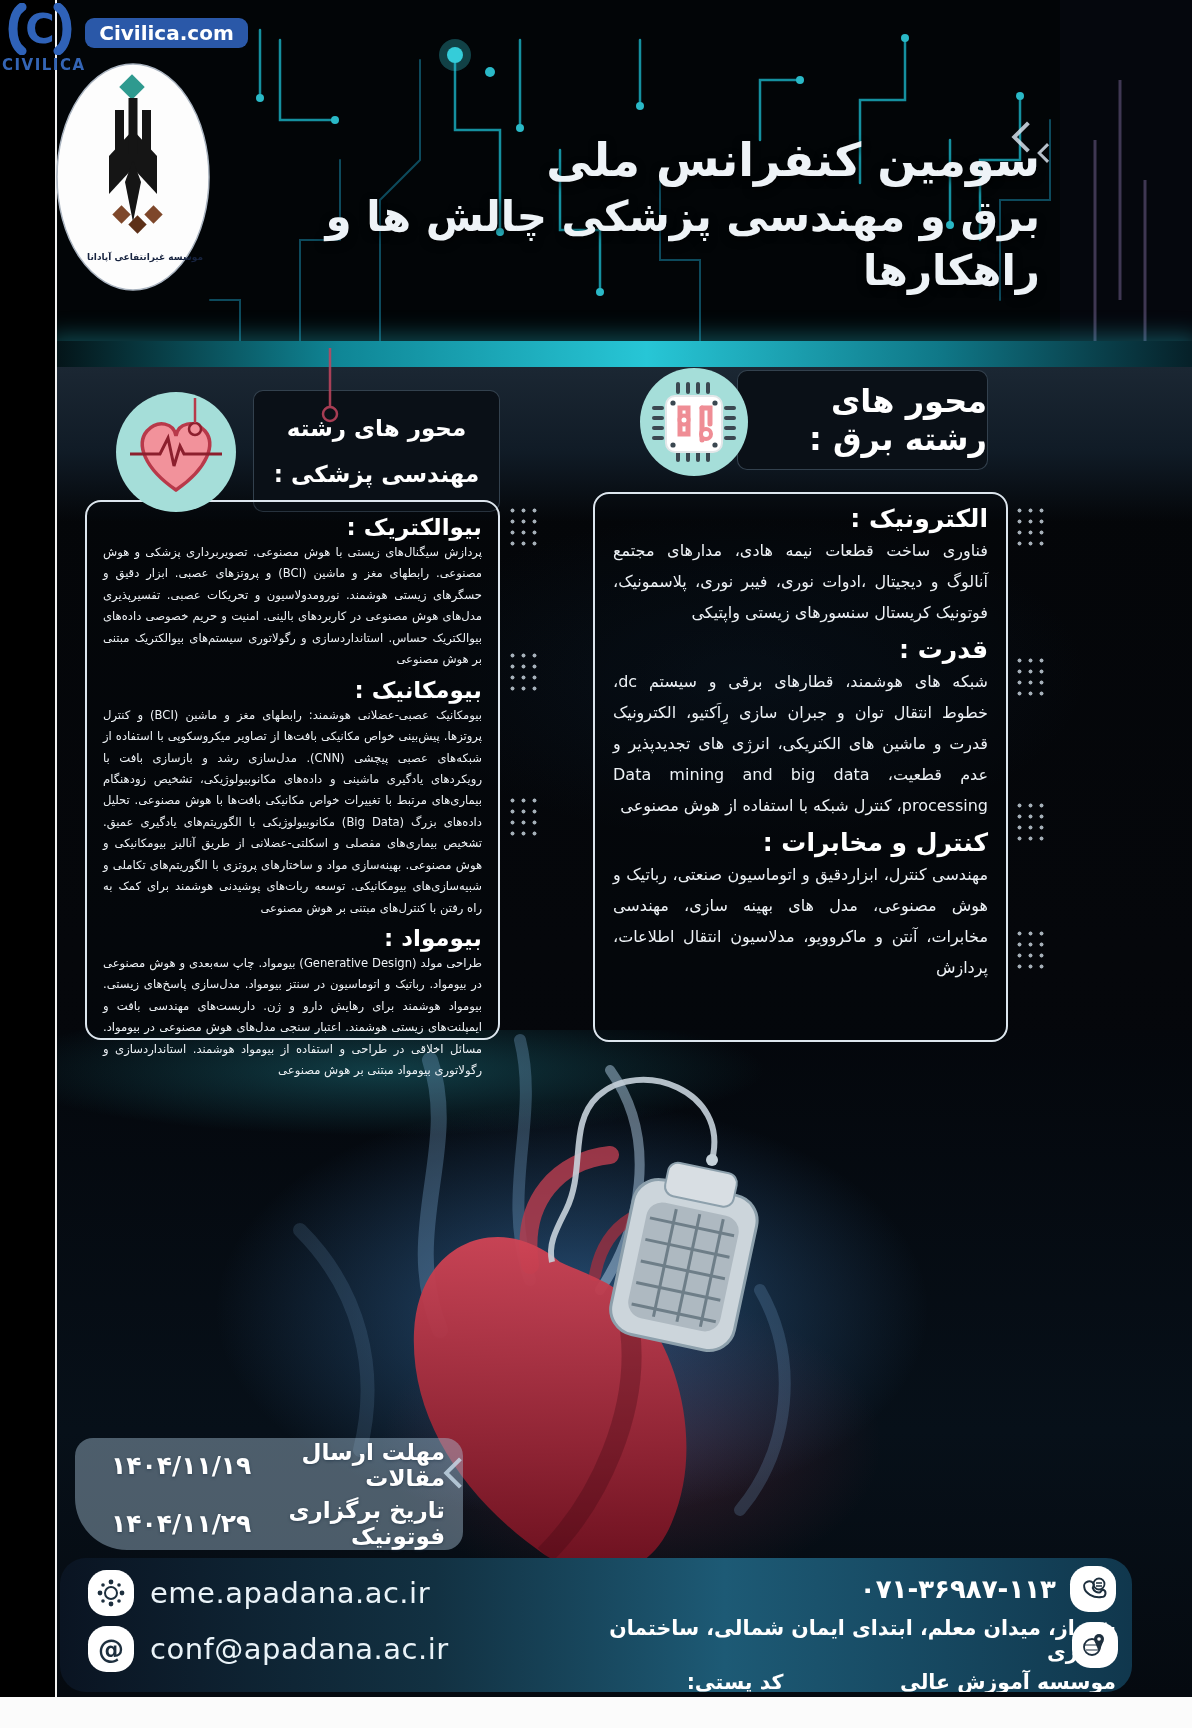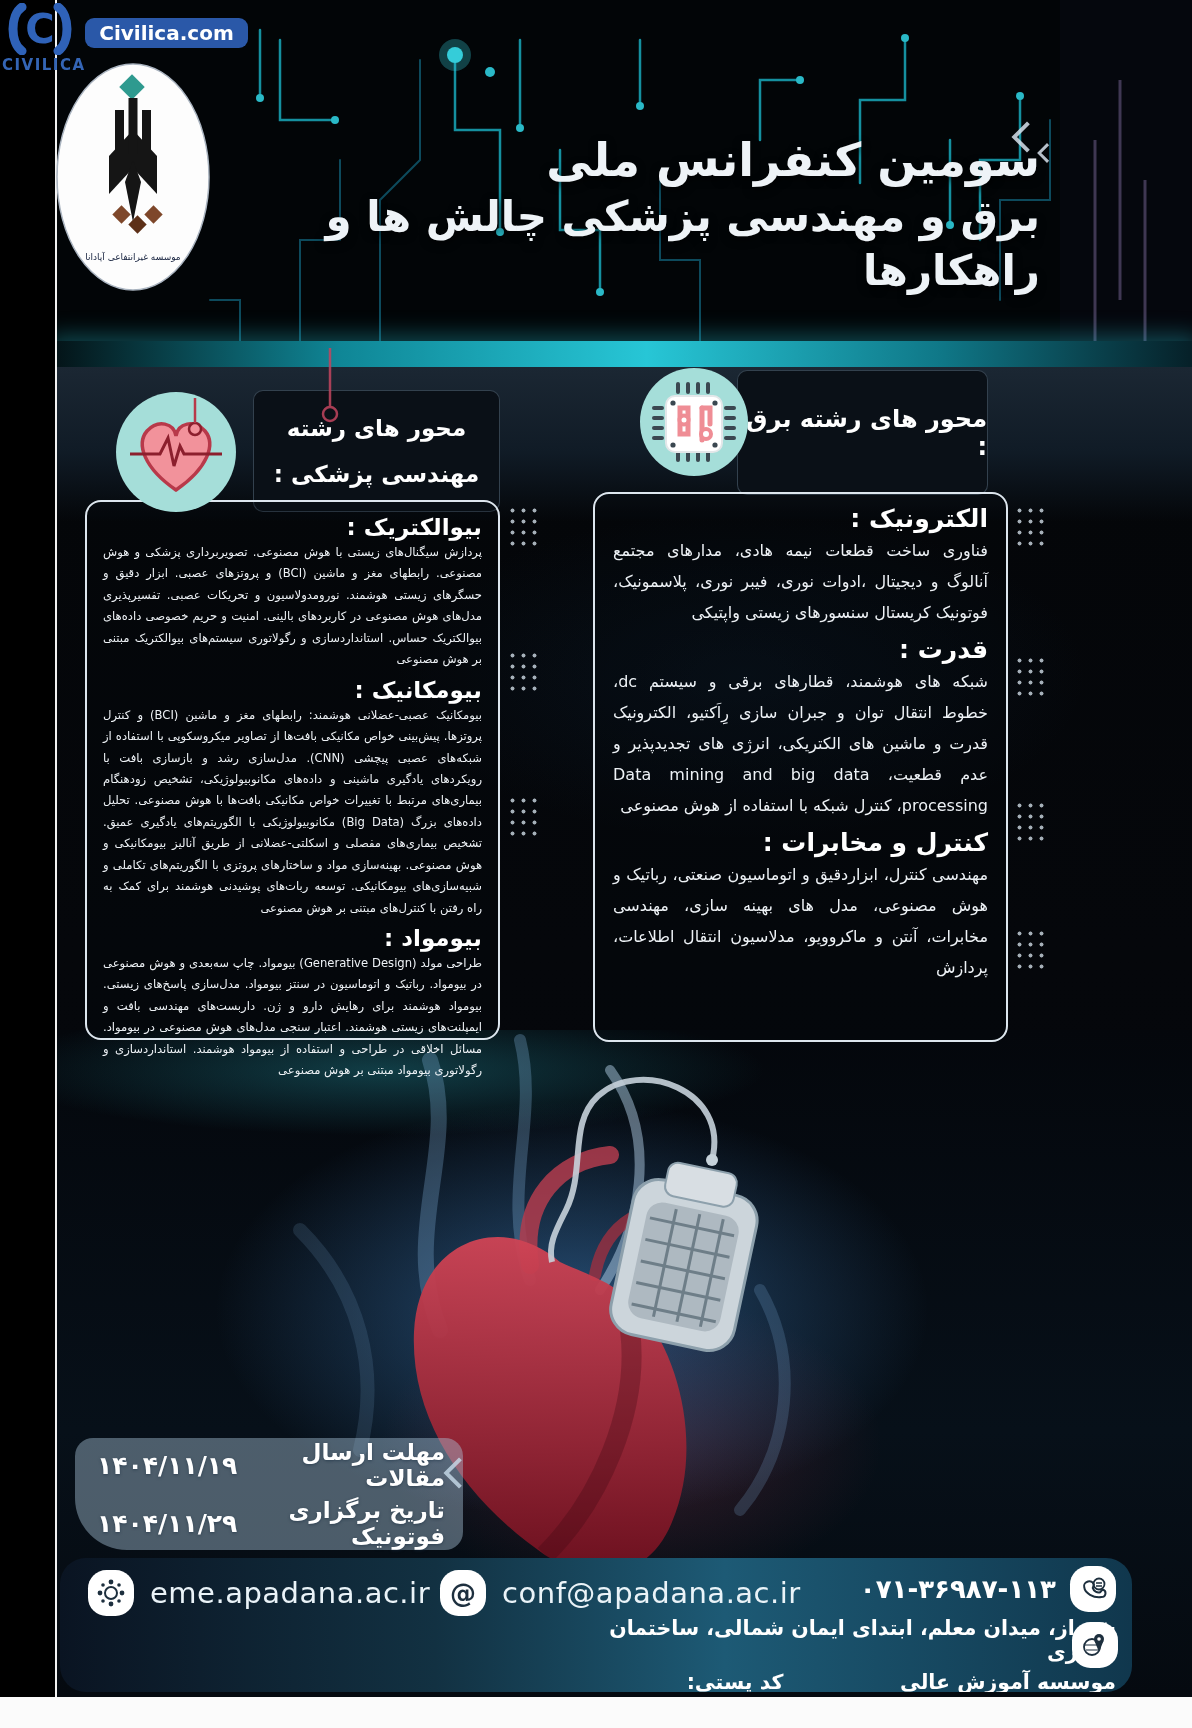--- a/index.html
+++ b/index.html
@@ -21,38 +21,38 @@
     background:linear-gradient(180deg,#1b2733 0%,#101b26 55%,rgba(8,12,18,0) 100%);}
   .low-glow{left:200px;top:520px;width:900px;height:520px;z-index:1;
     background:radial-gradient(ellipse 55% 45% at 60% 30%,rgba(25,70,110,.16),rgba(0,0,0,0) 70%);}
   
   .brand-word{left:2px;top:56px;width:80px;z-index:9;color:#3465b5;font-weight:700;
     font-size:15px;letter-spacing:1.5px;text-align:center;}
   .banner{left:85px;top:18px;width:163px;height:30px;z-index:9;background:#2a58a8;
     border-radius:9px;color:#fff;font-weight:700;font-size:20px;line-height:30px;text-align:center;}
   .clogo{left:8px;top:3px;z-index:9;}
   .unilogo{left:53px;top:60px;z-index:8;}
-  .uni-caption{left:70px;top:252px;width:126px;z-index:9;text-align:center;color:#17233f;
-    font-size:9px;font-weight:400;direction:rtl;}
+  .uni-caption{left:82px;top:252px;width:126px;z-index:9;text-align:center;color:#17233f;
+    font-size:9px;font-weight:700;direction:rtl;}
   .side-col{left:0;top:0;width:55px;height:1697px;background:#000;z-index:6;}
   .vline{left:55px;top:0;width:2px;height:1697px;background:rgba(255,255,255,.95);z-index:7;}
   .bottom-strip{left:0;top:1697px;width:1192px;height:31px;background:#fbfbfb;z-index:9;}
   
   .title-wrap{right:152px;top:132px;width:840px;z-index:3;direction:rtl;text-align:right;
     text-shadow:0 3px 8px rgba(0,0,0,.7);}
   .title-l1{font-size:46px;font-weight:800;line-height:1.25;}
   .title-l2{font-size:42px;font-weight:800;line-height:1.3;}
   .chev{width:22px;height:22px;border-left:4px solid rgba(215,226,236,.85);
     border-bottom:4px solid rgba(215,226,236,.85);transform:rotate(45deg);z-index:3;}
   .chev.small{width:14px;height:14px;border-width:3px;}
   
   .axis-box{z-index:3;background:#0a1017;border:1px solid rgba(150,180,205,.30);
     border-radius:10px;display:flex;flex-direction:column;justify-content:center;
     align-items:center;direction:rtl;font-weight:700;color:#fff;}
-  .axis-elec{left:737px;top:370px;width:251px;height:125px;font-size:24px;}
+  .axis-elec{left:737px;top:370px;width:251px;height:100px;font-size:32px;}
   .axis-med{left:253px;top:390px;width:247px;height:122px;font-size:23px;line-height:2;}
   .icon-circle{z-index:4;}
   .chip-icon{left:640px;top:368px;}
   .heart-icon{left:116px;top:392px;}
   .pink-trace{left:300px;top:348px;z-index:3;opacity:.85;}
   
   .content-box{z-index:3;border:2px solid #dde6ee;border-radius:16px;direction:rtl;
     background:rgba(3,6,10,.25);}
   .box-med{left:85px;top:500px;width:415px;height:540px;padding:8px 16px 0;}
   .box-elec{left:593px;top:492px;width:415px;height:550px;padding:6px 18px;}
@@ -75,27 +75,27 @@
       linear-gradient(180deg,#04070c,#071019 60%,#050a10);}
   .scene svg{position:absolute;left:0;top:0;}
   
   .dates{left:75px;top:1438px;width:388px;height:112px;z-index:5;
     background:rgba(173,203,224,.42);border-radius:18px 18px 18px 52px;
     display:flex;flex-direction:column;justify-content:center;gap:6px;
     direction:rtl;color:#fff;font-weight:800;padding:0 18px 0 22px;
     text-shadow:0 1px 3px rgba(20,40,60,.5);}
   .dates .row{display:flex;justify-content:space-between;align-items:center;font-size:23px;}
   .dates .val{font-size:25px;letter-spacing:1px;}
-  .ltr{direction:ltr;unicode-bidi:isolate;}
+  .ltr{direction:ltr;unicode-bidi:isolate;margin-left:14px;}
   .dates-chev{left:448px;top:1462px;z-index:5;border-color:rgba(200,220,235,.8);}
   
   .footer{left:60px;top:1558px;width:1072px;height:134px;z-index:5;border-radius:26px;
     background:linear-gradient(90deg,#0a1422 0%,#123142 35%,#1d5a75 62%,#10374d 100%);
     overflow:hidden;}
-  .f-left{position:absolute;left:28px;top:12px;display:flex;flex-direction:row;gap:10px;}
+  .f-left{position:absolute;left:28px;top:12px;display:flex;flex-direction:column;gap:10px;}
   .f-row{display:flex;align-items:center;gap:16px;}
   .f-blob{width:46px;height:46px;background:#fff;border-radius:40%;display:flex;
     align-items:center;justify-content:center;color:#1d2f3e;flex:0 0 46px;}
   .f-text{font-size:29px;color:#eaf3f8;letter-spacing:.5px;}
   .f-right{position:absolute;right:16px;top:8px;width:560px;direction:rtl;color:#fff;}
   .f-phone-row{display:flex;align-items:center;gap:14px;justify-content:flex-start;}
   .f-phone{font-size:26px;font-weight:800;letter-spacing:2px;}
   .f-addr{font-size:20.5px;font-weight:700;margin-top:4px;}
   .f-inst-row{display:flex;gap:56px;font-size:20.5px;font-weight:700;margin-top:6px;align-items:center;}
   .at-glyph{font-size:26px;font-weight:700;}

